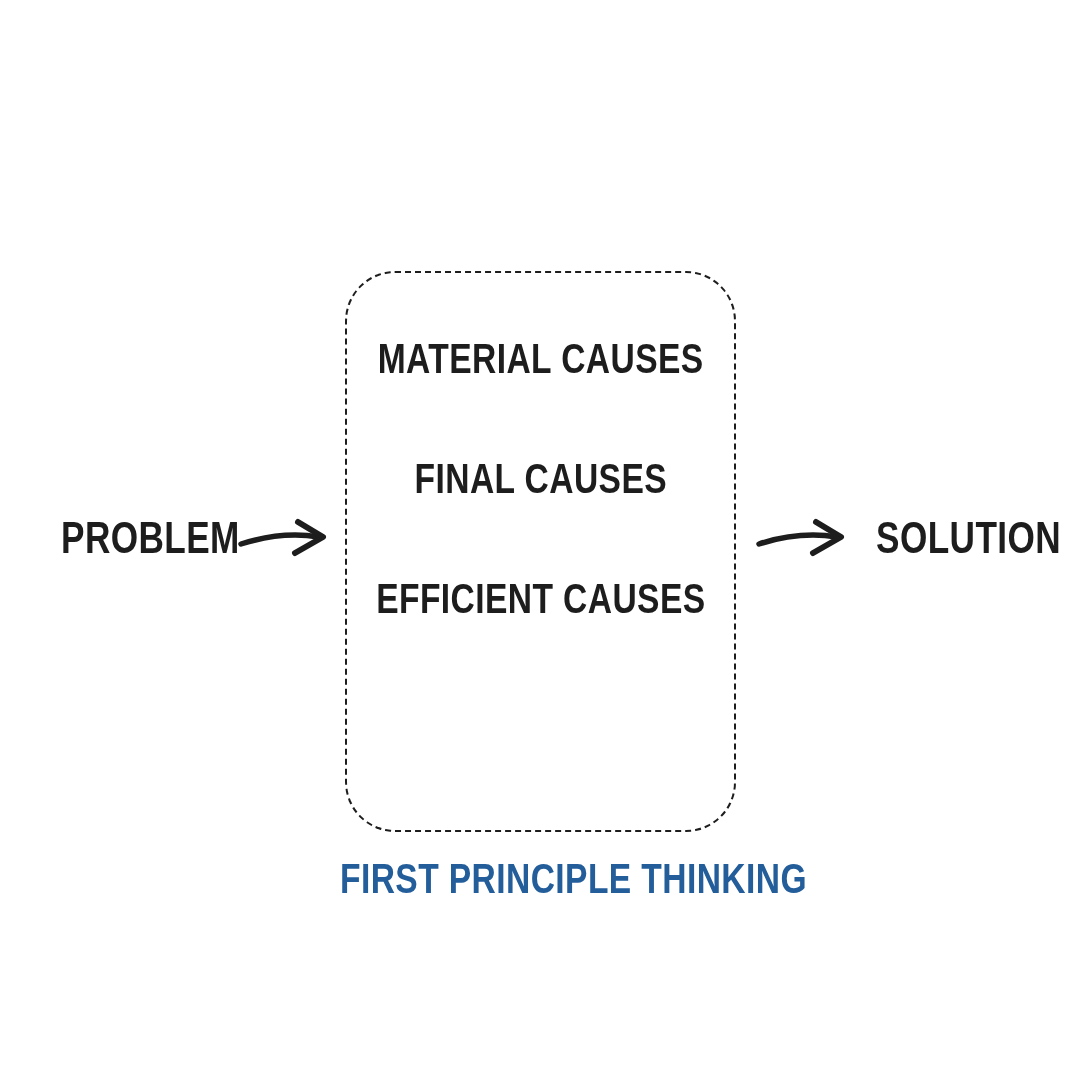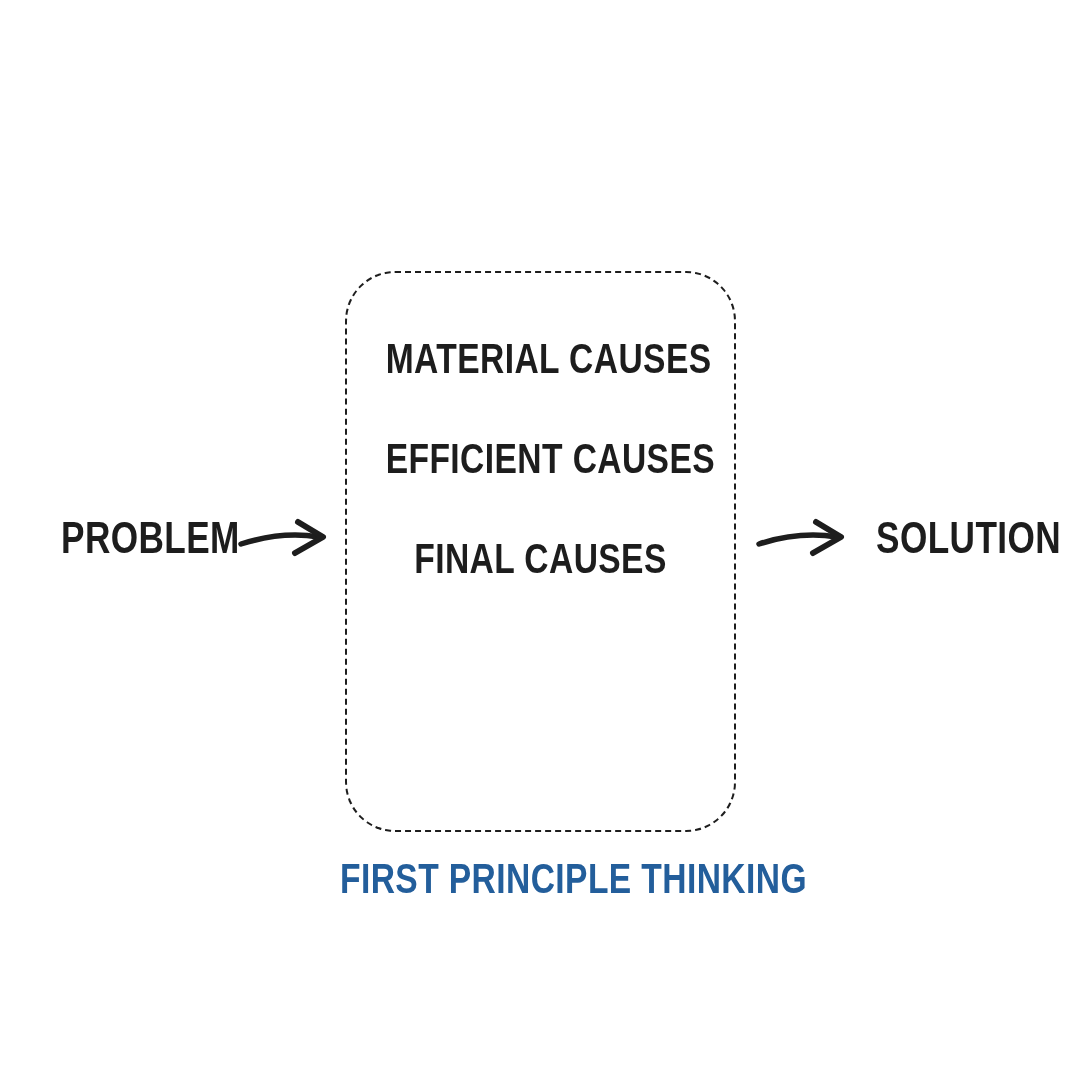--- a/index.html
+++ b/index.html
@@ -35,22 +35,23 @@
     left: 345px;
     top: 271px;
     width: 391px;
     height: 561px;
     box-sizing: border-box;
     border: 2.5px dashed var(--ink);
     border-radius: 50px;
     background: var(--background);
     display: flex;
     flex-direction: column;
+    align-items: center;
     padding-top: 62px;
-    gap: 52px;
+    gap: 72px;
   }
   .cause {
     height: 48px;
     line-height: 48px;
     font-size: 42px;
     text-align: center;
   }
   
   .side-label {
     position: absolute;
@@ -103,24 +104,24 @@
   <svg class="arrow input" viewBox="0 0 100 52" aria-hidden="true">
     <path d="M7 34 C 32 26, 60 23, 85 27" stroke-width="5.5"></path>
     <path d="M64 12 L 89 27 L 61 43" stroke-width="6"></path>
   </svg>
 
   <div class="box">
     <div class="cause">
       <span class="hand">MATERIAL CAUSES</span>
     </div>
     <div class="cause">
-      <span class="hand">EFFICIENT CAUSES</span>
+      <span class="hand">FINAL CAUSES</span>
     </div>
     <div class="cause">
-      <span class="hand">FINAL CAUSES</span>
+      <span class="hand">EFFICIENT CAUSES</span>
     </div>
   </div>
 
   <svg class="arrow output" viewBox="0 0 100 52" aria-hidden="true">
     <path d="M7 34 C 32 26, 60 23, 85 27" stroke-width="5.5"></path>
     <path d="M64 12 L 89 27 L 61 43" stroke-width="6"></path>
   </svg>
 
   <div class="side-label solution">
     <span class="hand">SOLUTION</span>

